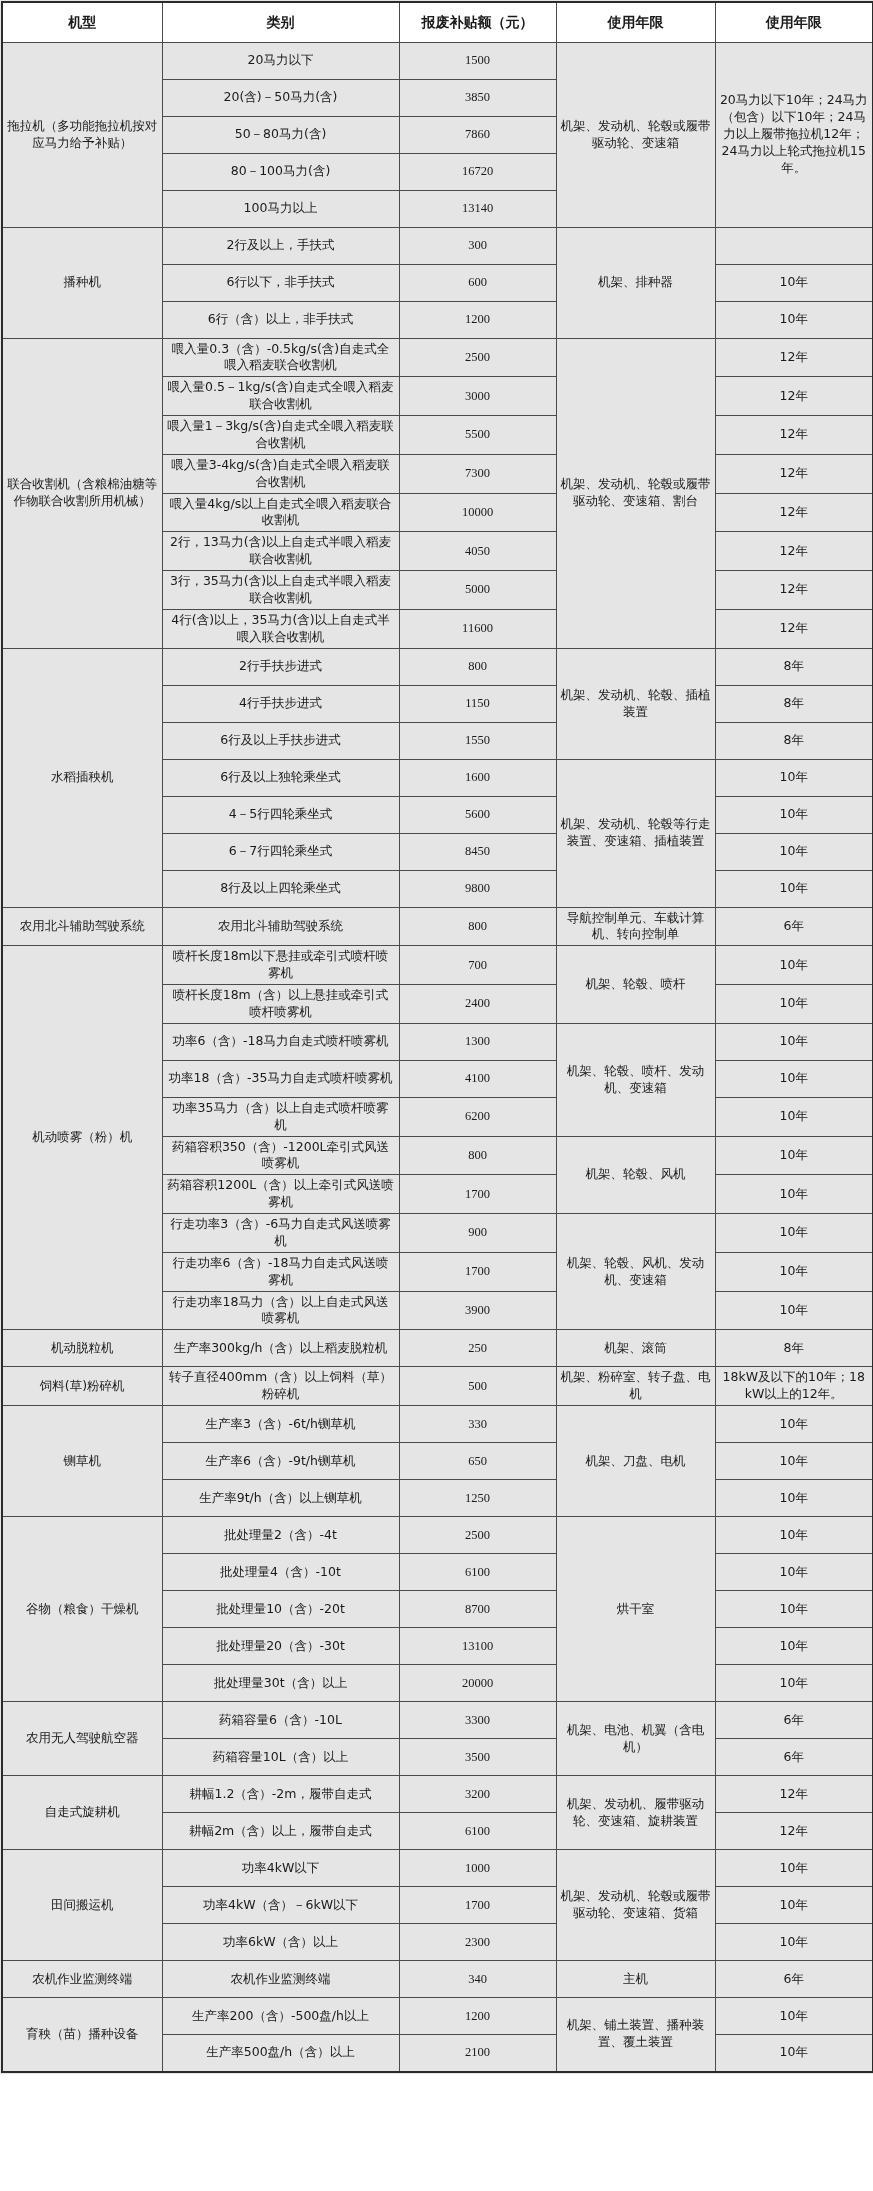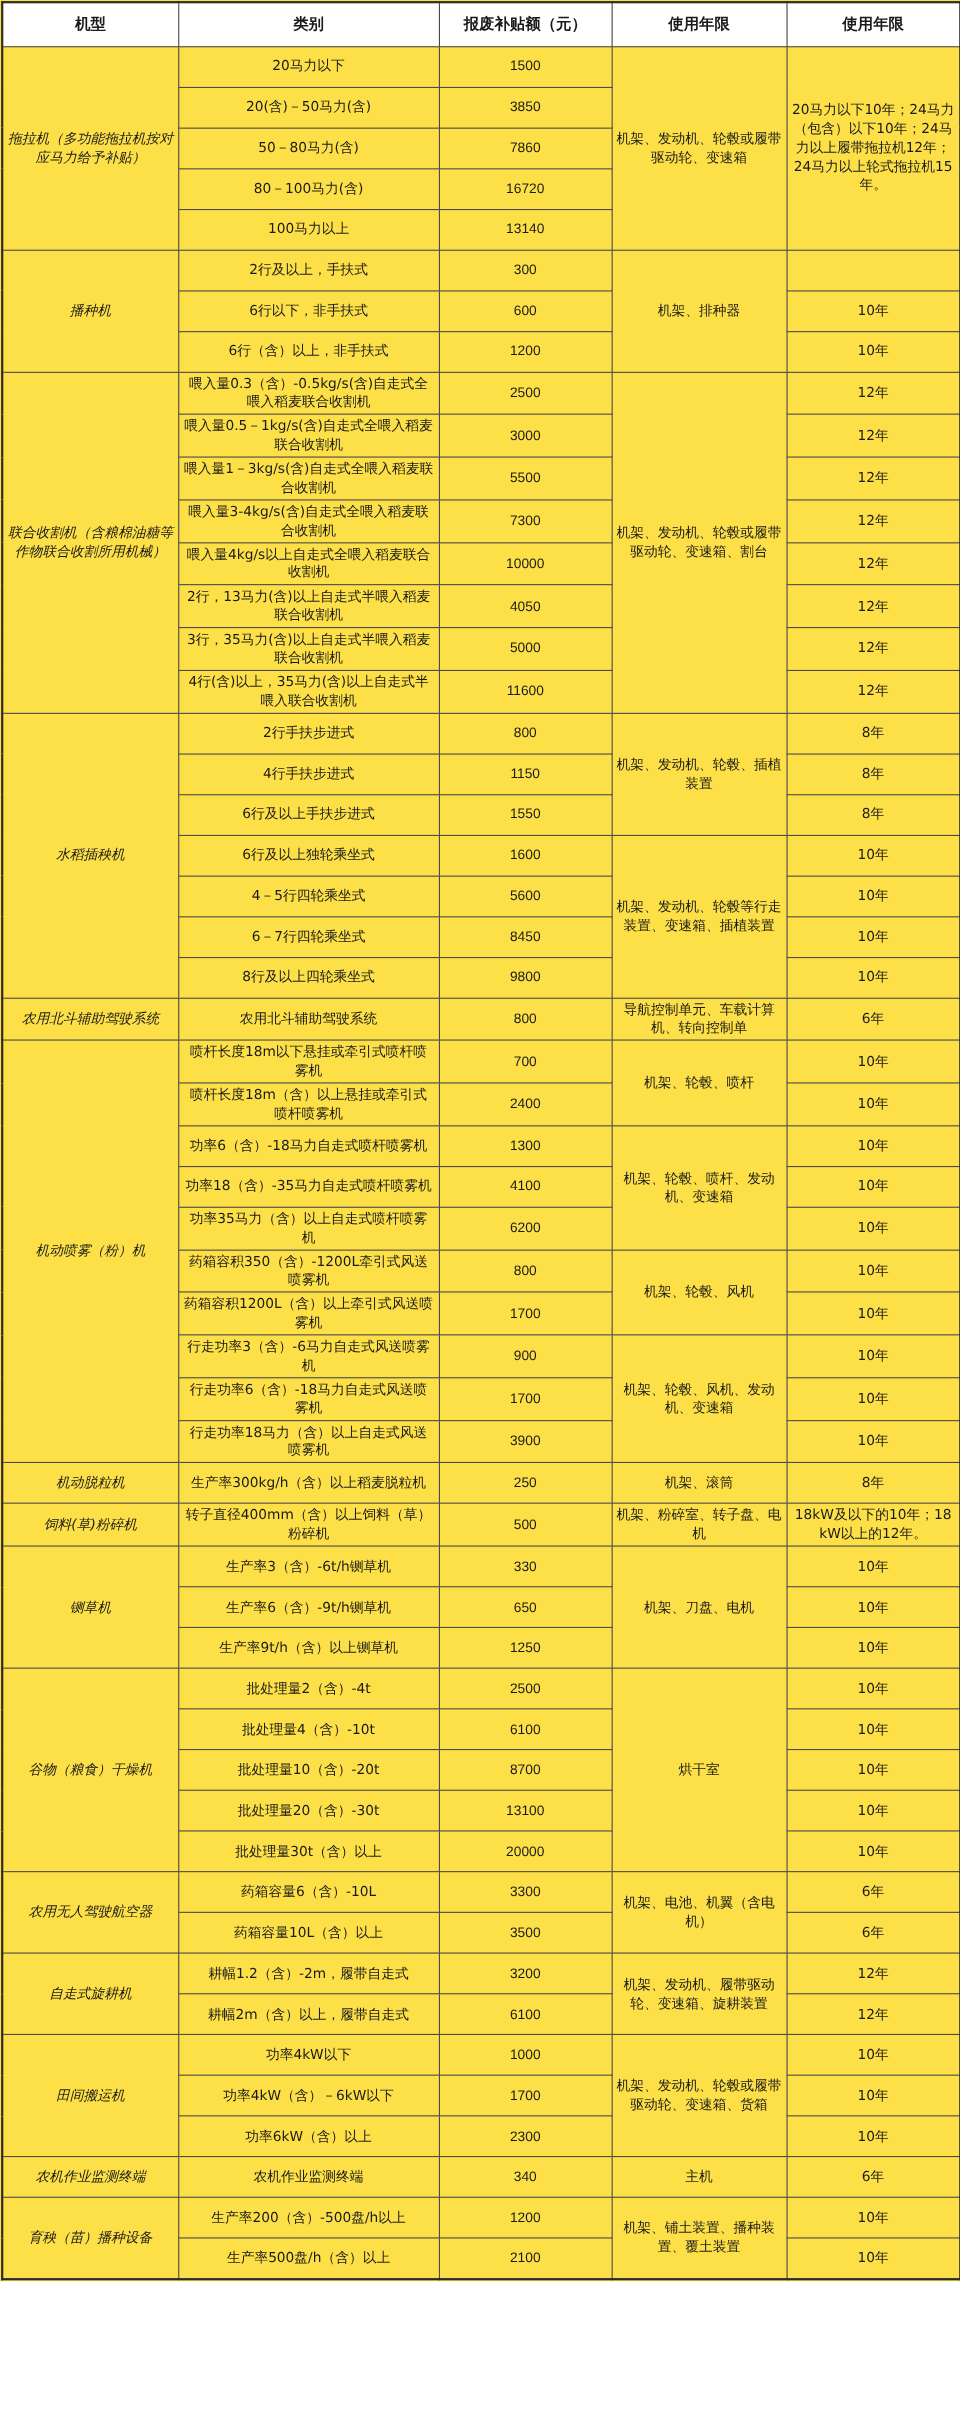--- a/index.html
+++ b/index.html
@@ -4,21 +4,21 @@
 <style>
   html,body{margin:0;padding:0;background:#ffffff;}
   body{
     font-family:"DejaVu Sans","Liberation Sans",sans-serif;
     color:#1a1a1a;
     -webkit-font-smoothing:antialiased;
   }
   .page{
     width:873px;
     margin:0 auto;
-    background:#fde047;
+    background:#e5e5e5;
     box-sizing:border-box;
     padding:1px;
   }
   table.subsidy{
     width:871px;
     border-collapse:collapse;
     table-layout:fixed;
     border:2px solid #2b2b2b;
   }
   table.subsidy th,
@@ -33,22 +33,22 @@
     overflow-wrap:anywhere;
     box-sizing:border-box;
   }
   table.subsidy th{
     font-weight:bold;
     font-size:14px;
     height:40px;
     background:#ffffff;
   }
   table.subsidy td{height:37px;}
-  td.machine-cell{font-size:12.5px;font-style:italic;}
-  td.subsidy-cell{font-family:Liberation Sans, sans-serif;font-size:12.5px;}
+  td.machine-cell{font-size:12.5px;}
+  td.subsidy-cell{font-family:Liberation Serif, serif;font-size:12.5px;}
   .ta-left{text-align:center;}
   
   tr.group-start td{border-top:1px solid #222;}
 </style>
 </head>
 <body>
 
 <div class="page">
   <table class="subsidy">
     <colgroup>

